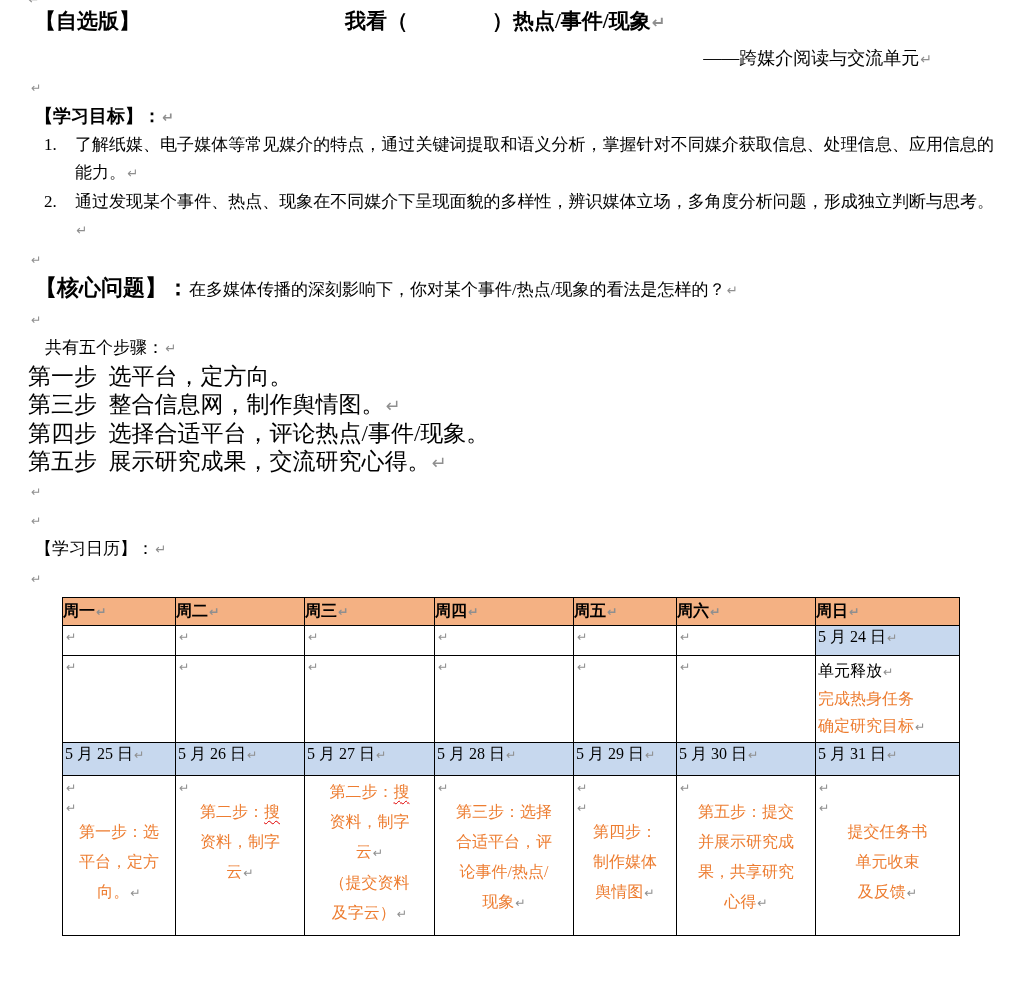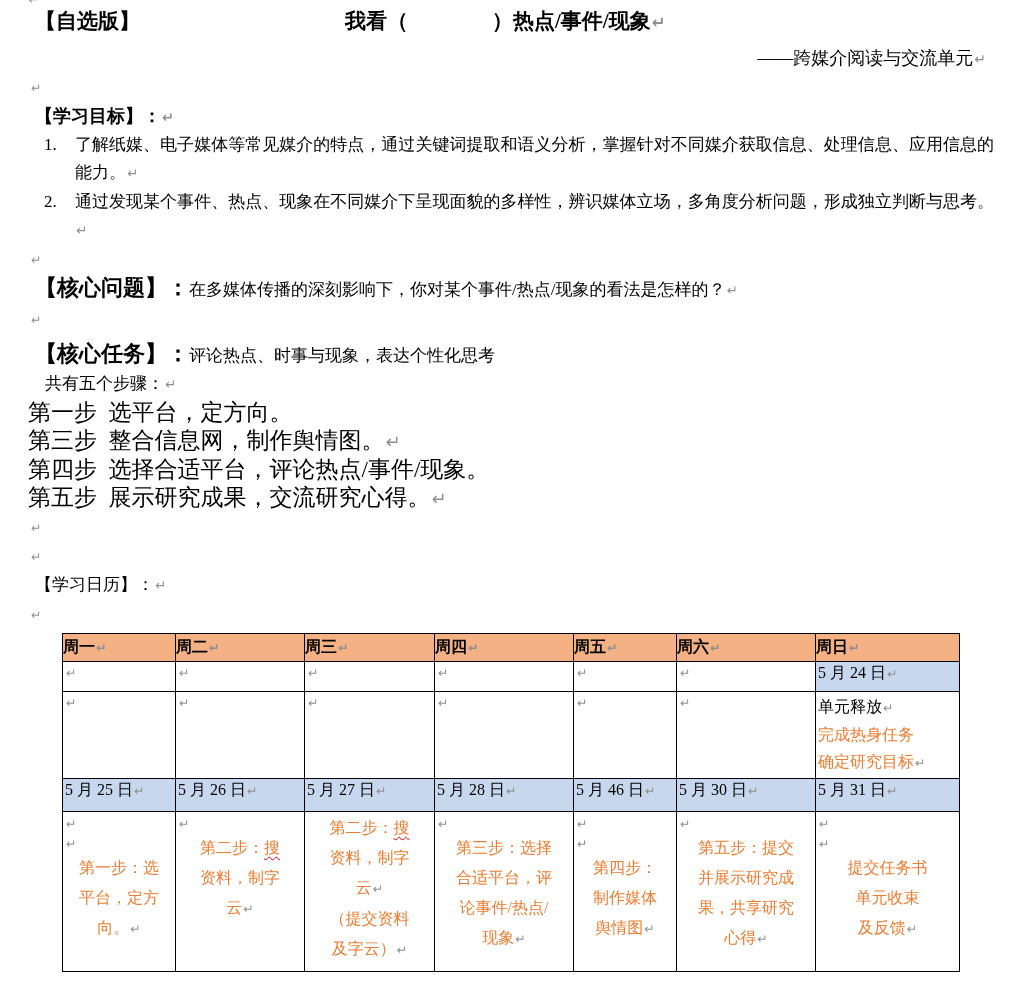--- a/index.html
+++ b/index.html
@@ -21,21 +21,21 @@
     position:absolute;top:-9px;left:28px;
     color:#8f8f8f;font-family:"DejaVu Sans",sans-serif;font-size:14px;
   }
   
   .title-line{
     margin-top:8px;padding-left:35px;
     font-size:21px;font-weight:bold;line-height:26px;
   }
   .title-spacer{display:inline-block;width:205px;}
   .subtitle-line{
-    margin-top:8px;padding-right:40px;
+    margin-top:8px;padding-right:94px;
     text-align:right;font-size:18px;line-height:28px;margin-left:12px;
   }
   .mark-line{padding-left:30px;font-size:16px;line-height:28px;}
   .section-header{padding-left:35px;font-size:18px;font-weight:bold;line-height:28px;}
   .obj{
     position:relative;padding-left:75px;padding-right:32px;
     font-size:17px;line-height:28px;text-align:justify;
   }
   .obj .num{position:absolute;left:44px;top:0;}
   .core-line{padding-left:35px;padding-right:32px;font-size:17px;line-height:28px;margin-top:0;}
@@ -112,23 +112,20 @@
   </div>
 
   <div class="mark-line"><span class="pilcrow">↵</span></div>
 
   <div class="core-line">
     <span class="lbl">【核心问题】：</span><span>在多媒体传播的深刻影响下，你对某个事件/热点/现象的看法是怎样的？</span><span class="pilcrow">↵</span>
   </div>
 
   <div class="mark-line"><span class="pilcrow">↵</span></div>
 
-  <div class="core-line core-task-line">
-    <span class="lbl">【核心任务】：</span><span>评论热点、时事与现象，表达个性化思考</span>
-  </div>
 
   <div class="steps-intro">
     <span>共有五个步骤：</span><span class="pilcrow">↵</span>
   </div>
 
   <div class="step-line"><span>第一步  选平台，定方向。</span></div>
   <div class="step-line"><span>第三步  整合信息网，制作舆情图。</span><span class="pilcrow">↵</span></div>
   <div class="step-line"><span>第四步  选择合适平台，评论热点/事件/现象。</span></div>
   <div class="step-line"><span>第五步  展示研究成果，交流研究心得。</span><span class="pilcrow">↵</span></div>
 
@@ -181,21 +178,21 @@
         <div><span>单元释放</span><span class="pilcrow">↵</span></div>
         <div class="rel-orange"><span>完成热身任务</span></div>
         <div class="rel-orange"><span>确定研究目标</span><span class="pilcrow">↵</span></div>
       </td>
     </tr>
     <tr class="r-dates">
       <td class="cell-date"><span>5 月 25 日</span><span class="pilcrow">↵</span></td>
       <td class="cell-date"><span>5 月 26 日</span><span class="pilcrow">↵</span></td>
       <td class="cell-date"><span>5 月 27 日</span><span class="pilcrow">↵</span></td>
       <td class="cell-date"><span>5 月 28 日</span><span class="pilcrow">↵</span></td>
-      <td class="cell-date"><span>5 月 46 日</span><span class="pilcrow">↵</span></td>
+      <td class="cell-date"><span>5 月 29 日</span><span class="pilcrow">↵</span></td>
       <td class="cell-date"><span>5 月 30 日</span><span class="pilcrow">↵</span></td>
       <td class="cell-date"><span>5 月 31 日</span><span class="pilcrow">↵</span></td>
     </tr>
     <tr class="r-tasks">
       <td>
         <div class="pline"><span class="pilcrow">↵</span></div>
         <div class="pline"><span class="pilcrow">↵</span></div>
         <div class="task-text"><span>第一步：选
 平台，定方
 向。</span><span class="pilcrow">↵</span></div>

